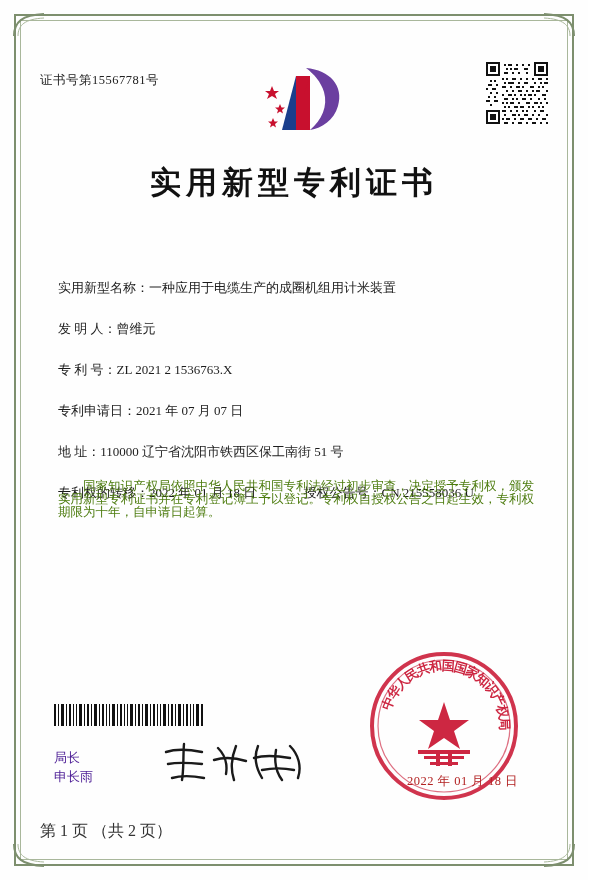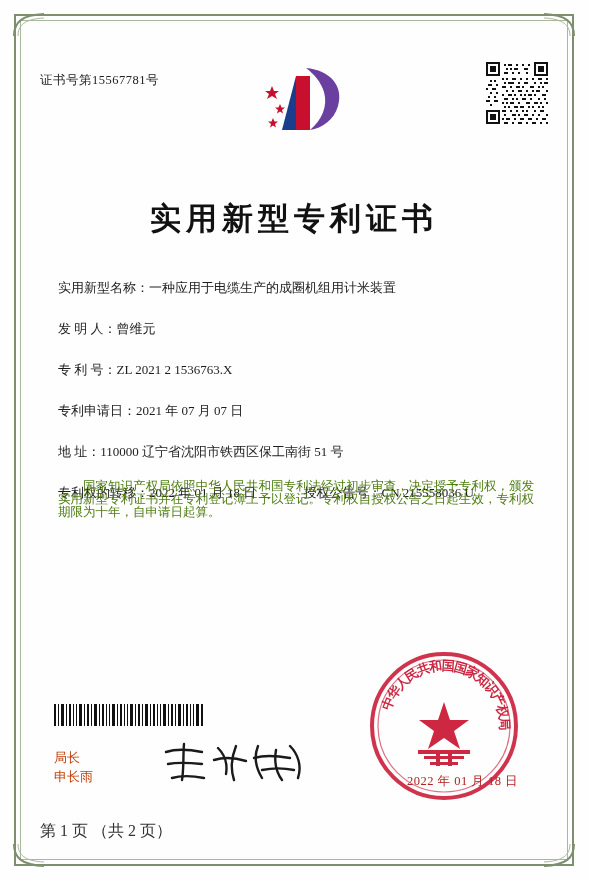--- a/index.html
+++ b/index.html
@@ -89,21 +89,20 @@
     position: absolute;
     left: 0;
     right: 0;
     top: 122px;
     text-align: center;
     font-size: 31px;
     font-weight: bold;
     letter-spacing: 5px;
     color: #111;
     font-family: "Liberation Serif", serif;
-    margin-top: 36px;
   }
 
   
   .fields {
     position: absolute;
     left: 18px;
     right: 0;
     top: 190px;
     margin-top: 48px;
   }
@@ -149,21 +148,21 @@
     bottom: 118px;
     width: 150px;
     height: 22px;
   }
   .sign-block {
     position: absolute;
     left: 14px;
     bottom: 58px;
     font-size: 13px;
     line-height: 19px;
-    color: #c2410c;
+    color: #4c1d95;
   }
   .signature {
     position: absolute;
     left: 118px;
     bottom: 58px;
     width: 150px;
     height: 48px;
   }
   .seal {
     position: absolute;

